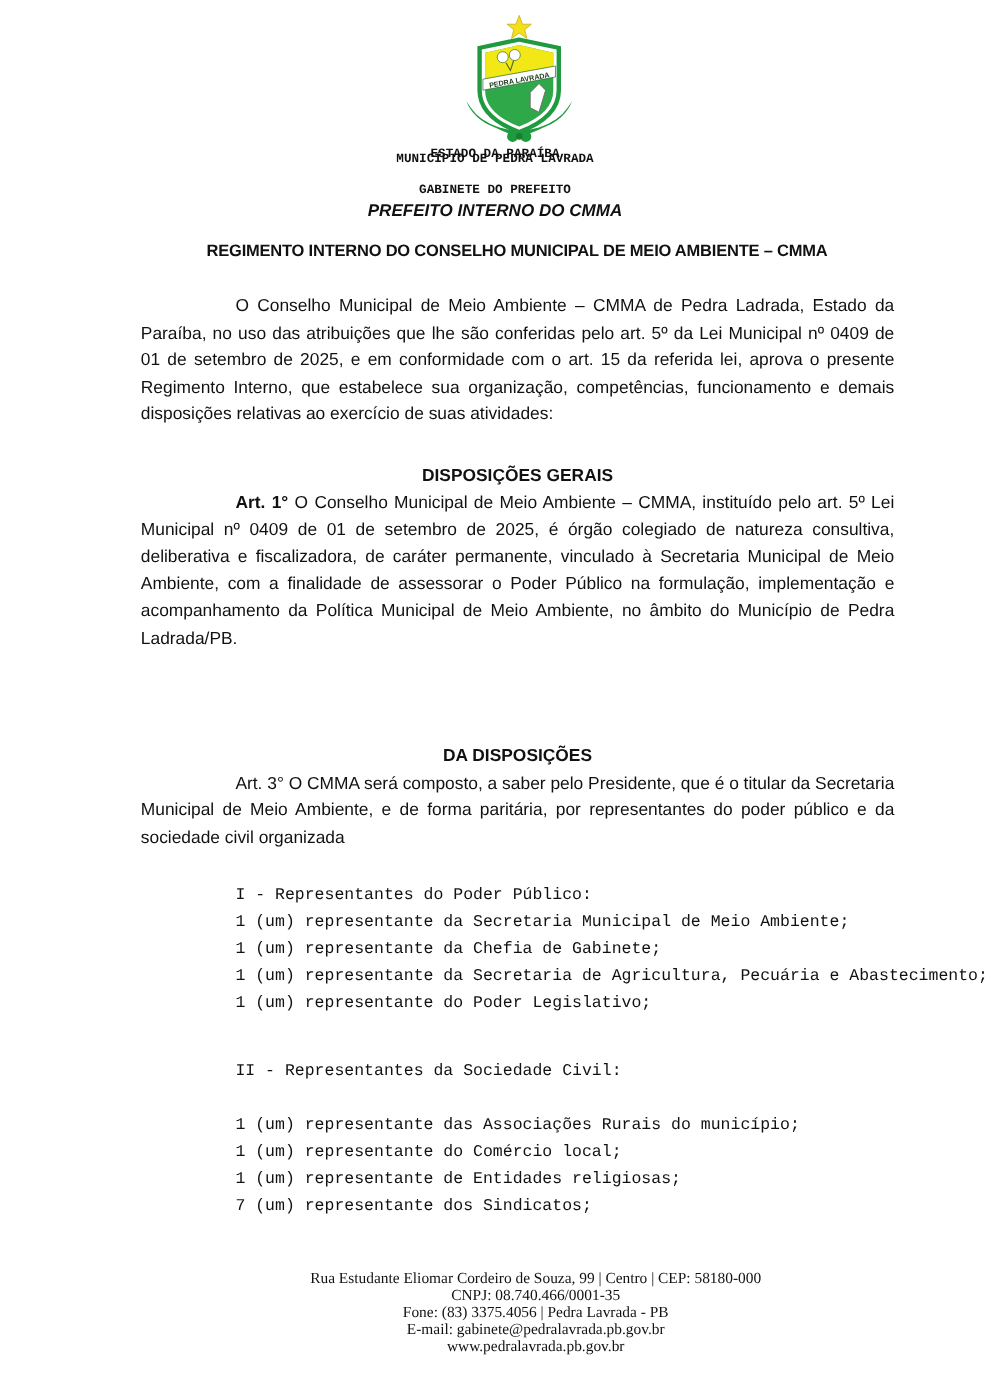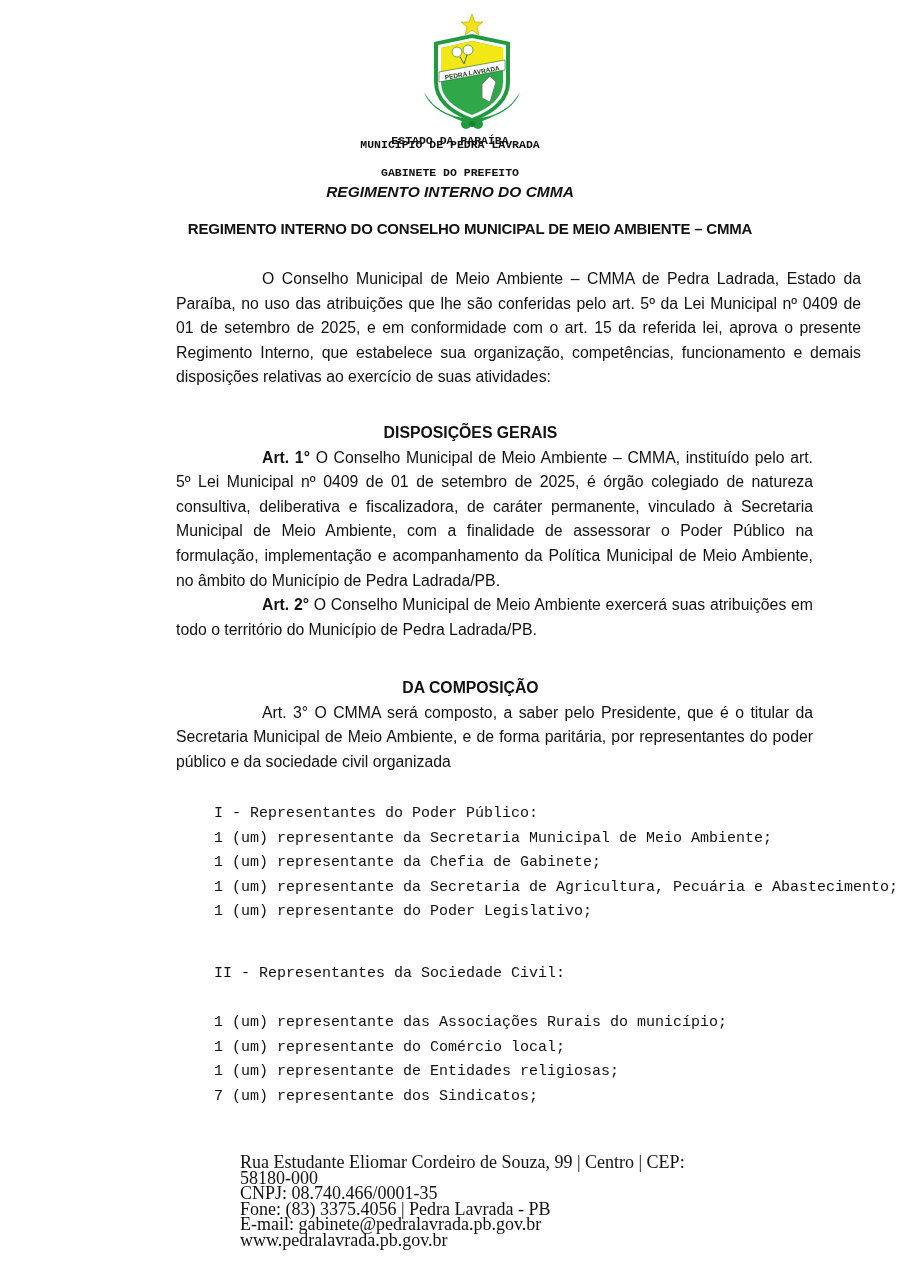--- a/index.html
+++ b/index.html
@@ -8,27 +8,27 @@
     .crest { position: absolute; left: 420px; top: 12px; width: 104px; height: 122px; }
     .hdr { position: absolute; left: 0; width: 900px; text-align: center;
            font-family: "Liberation Sans", sans-serif; font-weight: bold; }
     .hdr-small { font-size: 11.5px; letter-spacing: 0px; }
     .hdr-title { font-size: 15.5px; font-style: italic; }
     .sans { font-family: Liberation Mono, monospace; }
     .doc-title { position: absolute; left: 0; width: 940px; text-align: center; top: 220px;
                  font-family: "Liberation Sans", sans-serif; font-weight: bold; font-size: 15px; letter-spacing: -0.2px; }
     .body-text { position: absolute; left: 128px; width: 685px; font-family: "Liberation Sans", sans-serif;
                  font-size: 15.8px; line-height: 24.6px; text-align: justify; }
-    .indent { text-indent: 86px; margin-left: 48px; }
+    .indent { text-indent: 86px; }
     .section-head { text-align: center; font-weight: bold; text-indent: 0; }
     .list { position: absolute; left: 214px; width: 620px; font-family: Liberation Mono, monospace;
             font-size: 15px; line-height: 24.6px; }
     .list div { white-space: nowrap; }
-    .footer { position: absolute; left: 240px; width: 470px; top: 1155px; 
-              font-family: "Liberation Serif", serif; font-size: 18px; line-height: 15.6px; }
+    .footer { position: absolute; left: 252px; width: 470px; top: 1155px; text-align: center;
+              font-family: "Liberation Serif", serif; font-size: 14px; line-height: 15.6px; }
     b { font-weight: bold; }
   </style>
 </head>
 <body>
 
 <div class="page">
 
   <svg class="crest" viewBox="0 0 104 122">
     <polygon points="52,2 55,10 63,10 57,15 59,23 52,18 45,23 47,15 41,10 49,10" fill="#f3df1a" stroke="#b9a400" stroke-width="0.6"></polygon>
     <path d="M14,30 L52,22 L90,30 L90,70 Q90,96 52,110 Q14,96 14,70 Z" fill="#1f9a3f"></path>
@@ -43,34 +43,33 @@
     <polygon points="62,72 70,64 76,70 70,90 62,86" fill="#ffffff" stroke="#666" stroke-width="0.8"></polygon>
     <path d="M4,80 Q10,96 30,104 Q42,110 52,112 Q62,110 74,104 Q94,96 100,80 L96,86 Q88,98 70,104 L52,108 L34,104 Q16,98 8,86 Z" fill="#1f9a3f"></path>
     <circle cx="46" cy="112" r="5" fill="#1f9a3f"></circle>
     <circle cx="58" cy="112" r="5" fill="#1f9a3f"></circle>
     <circle cx="52" cy="112" r="3" fill="#17802f"></circle>
   </svg>
 
   <div class="hdr hdr-small sans" style="top:134px;">ESTADO DA PARAÍBA</div>
   <div class="hdr hdr-small sans" style="top:138px;">MUNICÍPIO DE PEDRA LAVRADA</div>
   <div class="hdr hdr-small sans" style="top:166px;">GABINETE DO PREFEITO</div>
-  <div class="hdr hdr-title" style="top:183px;">REGIMENTO INTERNO DO CMMA</div>
+  <div class="hdr hdr-title" style="top:183px;">PREFEITO INTERNO DO CMMA</div>
 
   <div class="doc-title">REGIMENTO INTERNO DO CONSELHO MUNICIPAL DE MEIO AMBIENTE – CMMA</div>
 
   <div class="body-text indent" style="top:267px;">O Conselho Municipal de Meio Ambiente – CMMA de Pedra Ladrada, Estado da Paraíba, no uso das atribuições que lhe são conferidas pelo art. 5º da Lei Municipal nº 0409 de 01 de setembro de 2025, e em conformidade com o art. 15 da referida lei, aprova o presente Regimento Interno, que estabelece sua organização, competências, funcionamento e demais disposições relativas ao exercício de suas atividades:</div>
 
   <div class="body-text" style="top:421px;">
     <div class="section-head">DISPOSIÇÕES GERAIS</div>
     <div class="indent"><b>Art. 1°</b><span> O Conselho Municipal de Meio Ambiente – CMMA, instituído pelo art. 5º Lei Municipal nº 0409 de 01 de setembro de 2025, é órgão colegiado de natureza consultiva, deliberativa e fiscalizadora, de caráter permanente, vinculado à Secretaria Municipal de Meio Ambiente, com a finalidade de assessorar o Poder Público na formulação, implementação e acompanhamento da Política Municipal de Meio Ambiente, no âmbito do Município de Pedra Ladrada/PB.</span></div>
-    <div class="indent"><b>Art. 2°</b><span> O Conselho Municipal de Meio Ambiente exercerá suas atribuições em todo o território do Município de Pedra Ladrada/PB.</span></div>
   </div>
 
   <div class="body-text" style="top:676px;">
-    <div class="section-head">DA COMPOSIÇÃO</div>
+    <div class="section-head">DA DISPOSIÇÕES</div>
     <div class="indent">Art. 3° O CMMA será composto, a saber pelo Presidente, que é o titular da Secretaria Municipal de Meio Ambiente, e de forma paritária, por representantes do poder público e da sociedade civil organizada</div>
   </div>
 
   <div class="list" style="top:802px;">
     <div>I - Representantes do Poder Público:</div>
     <div>1 (um) representante da Secretaria Municipal de Meio Ambiente;</div>
     <div>1 (um) representante da Chefia de Gabinete;</div>
     <div>1 (um) representante da Secretaria de Agricultura, Pecuária e Abastecimento;</div>
     <div>1 (um) representante do Poder Legislativo;</div>
   </div>

